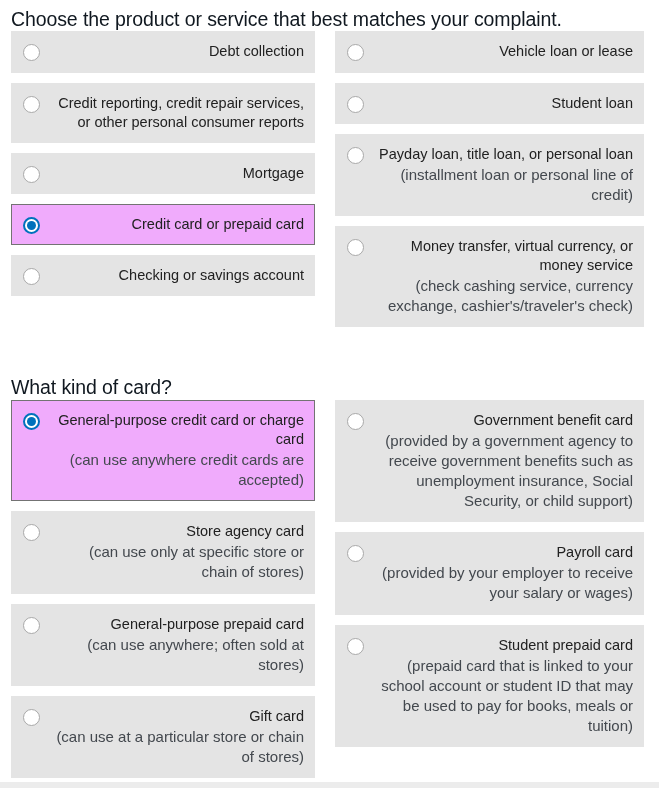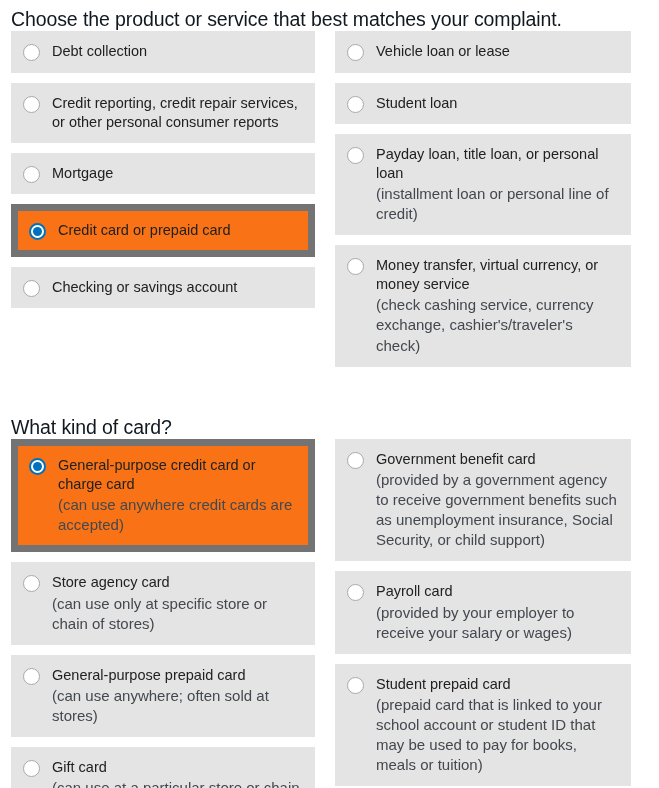--- a/index.html
+++ b/index.html
@@ -32,50 +32,51 @@
     margin: 0;
   }
   #heading-product-wrap { padding-top: 7px; }
   #heading-card-wrap { padding-top: 38px; }
 
   .columns {
     display: flex;
     flex-direction: row;
     align-items: flex-start;
     width: 659px;
+    text-align: right;
   }
   .col {
     display: flex;
     flex-direction: column;
   }
   .col-left {
     width: 315px;
     padding-left: 11px;
     padding-right: 0;
   }
   .col-right {
     width: 344px;
     padding-left: 20px;
-    padding-right: 28px;
+    padding-right: 15px;
   }
 
   .option {
     background: #e4e4e4;
     border: 1px solid transparent;
     display: flex;
     flex-direction: row;
     align-items: flex-start;
     padding: 10px 10px 10px 11px;
     margin-bottom: 10px;
     cursor: pointer;
     min-height: 36px;
   }
   .option.selected {
-    background: #f97316;
-    border: 7px solid #737373;
+    background: #f0abfc;
+    border: 1px solid #737373;
   }
 
   .radio {
     flex: 0 0 auto;
     width: 17px;
     height: 17px;
     border-radius: 50%;
     background: #ffffff;
     border: 1px solid #a9a9a9;
     margin-top: 2px;

